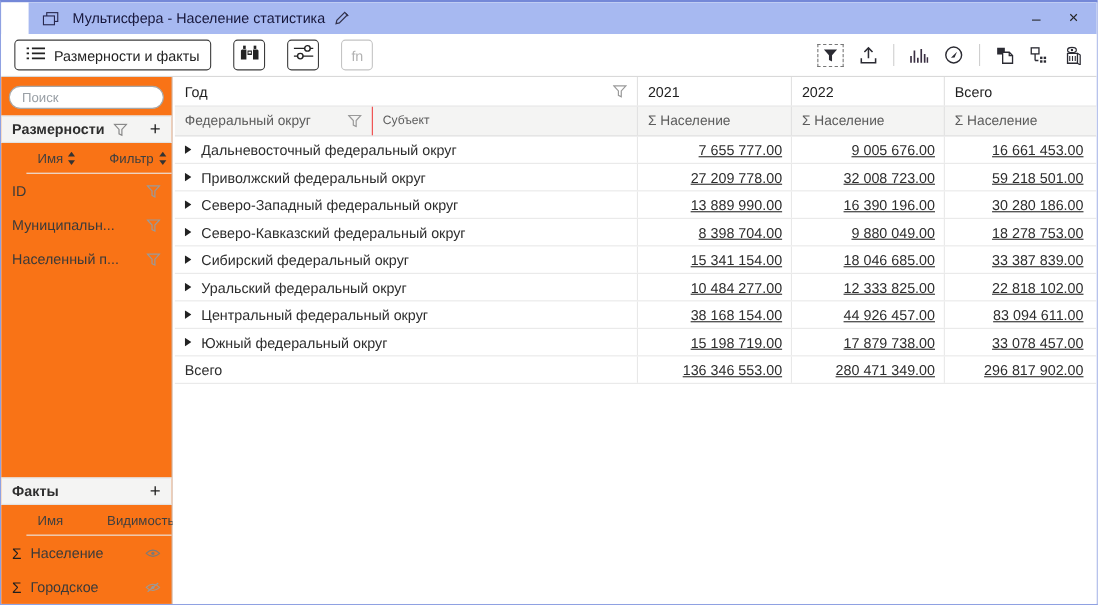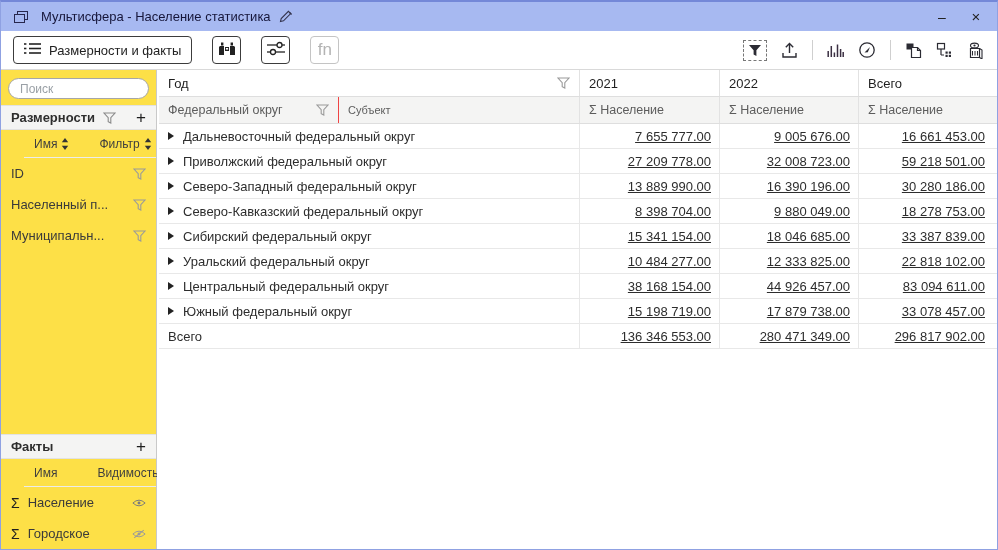--- a/index.html
+++ b/index.html
@@ -1,43 +1,43 @@
 <!DOCTYPE html>
 <html><head>
 <meta charset="utf-8">
 <style>
   * { box-sizing: border-box; margin: 0; padding: 0; }
   html,body { width: 998px; height: 550px; font-family: "Liberation Sans", sans-serif; background:#fff; }
   .window { width: 998px; height: 550px; border: 1px solid #8fa1e2; border-top: 2px solid #7488d8; display:flex; flex-direction:column; overflow:hidden; background:#fff; }
 
   
-  .titlebar { height: 29px; background:#a7b9f1; display:flex; align-items:center; padding:0 4px 0 12px; flex:0 0 auto; }
+  .titlebar { height: 29px; background:#a7b9f1; display:flex; align-items:center; padding:0 4px 0 12px; flex:0 0 auto;margin-left:25px; }
   .titlebar .app-icon { width:16px; height:14px; margin-right:12px; display:flex; }
   .title-text { font-size:13px; color:#16163a; }
   .edit-pencil { margin-left:8px; display:flex; cursor:pointer; }
   .tb-spacer { flex:1; }
   .win-btn { width:34px; height:25px; display:flex; align-items:center; justify-content:center; font-size:15px; color:#222; cursor:pointer; }
   .win-btn.min { font-size:14px; }
 
   
   .toolbar { height: 39px; background:#fff; border-bottom:1px solid #d9d9d9; display:flex; align-items:center; padding:0 12px; gap:20px; flex:0 0 auto; }
   .btn { border:1px solid #3c3c3c; border-radius:4px; background:#fff; display:flex; align-items:center; justify-content:center; cursor:pointer; }
   .btn-main { height:28px; padding:0 10px; gap:8px; font-size:13px; color:#222; }
   .btn-sq { width:29px; height:28px; }
-  .btn-fn { width:29px; height:28px; border:1px solid #c4c4c4; border-radius:4px; color:#b3b3b3; font-size:17px; display:flex; align-items:center; justify-content:center; }
+  .btn-fn { width:29px; height:28px; border:1px solid #c4c4c4; border-radius:4px; color:#b3b3b3; font-size:13px; display:flex; align-items:center; justify-content:center; }
   .tbar-right { margin-left:auto; display:flex; align-items:center; gap:14px; }
   .icon-btn { display:flex; align-items:center; justify-content:center; cursor:pointer; }
   .icon-btn.dashed { border:1px dashed #777; padding:3px 4px; }
   .vsep { width:1px; height:20px; background:#cfcfcf; }
 
   
   .body { flex:1; display:flex; overflow:hidden; }
 
   
-  .sidebar { width:156px; border-right:1px solid #c9c9c9; display:flex; flex-direction:column; flex:0 0 auto; background:#fde047; }
+  .sidebar { width:156px; border-right:1px solid #c9c9c9; display:flex; flex-direction:column; flex:0 0 auto; background:#f97316; }
   .search-wrap { padding:8px 7px 6px 7px; }
   .search-input { width:100%; height:21px; border:1px solid #a6a6a6; border-radius:11px; padding:0 11px; font-size:12px; color:#333; outline:none; font-family:"Liberation Sans",sans-serif; }
   .search-input::placeholder { color:#9aa0a6; }
   .sec-head { height:25px; background:#f4f4f3; border-top:1px solid #e2e2e2; border-bottom:1px solid #e2e2e2; display:flex; align-items:center; padding:0 10px; gap:8px; }
   .sec-title { font-size:13px; font-weight:700; color:#2e2e2e; }
   .plus { margin-left:auto; font-size:17px; color:#1d1d1d; line-height:1; cursor:pointer; }
   .cols-head { height:28px; display:flex; align-items:center; padding:0 10px; border-bottom:1px solid #ececec;margin-left:23px; }
   .col-lbl { font-size:12px; color:#3f3f3f; display:flex; align-items:center; gap:4px; cursor:pointer; }
   .dim-item { height:31px; display:flex; align-items:center; padding:0 10px; cursor:pointer; }
   .dim-name { font-size:13px; color:#3a3a3a; overflow:hidden; white-space:nowrap; }
@@ -239,29 +239,29 @@
 
       <div class="dim-item">
         <span class="dim-name">ID</span>
         <span class="f-icon">
           <svg width="13" height="12" viewBox="0 0 13 12">
               <path d="M1 1h11L7.8 5.6V11L5.2 9.7V5.6z" fill="none" stroke="#9a9a9a" stroke-width="1.1"></path>
             </svg>
         </span>
       </div>
       <div class="dim-item">
-        <span class="dim-name">Населенный п...</span>
+        <span class="dim-name">Муниципальн...</span>
         <span class="f-icon">
           <svg width="13" height="12" viewBox="0 0 13 12">
               <path d="M1 1h11L7.8 5.6V11L5.2 9.7V5.6z" fill="none" stroke="#9a9a9a" stroke-width="1.1"></path>
             </svg>
         </span>
       </div>
       <div class="dim-item">
-        <span class="dim-name">Муниципальн...</span>
+        <span class="dim-name">Населенный п...</span>
         <span class="f-icon">
           <svg width="13" height="12" viewBox="0 0 13 12">
               <path d="M1 1h11L7.8 5.6V11L5.2 9.7V5.6z" fill="none" stroke="#9a9a9a" stroke-width="1.1"></path>
             </svg>
         </span>
       </div>
 
       <div class="side-spacer"></div>
 
       <div class="sec-head">

